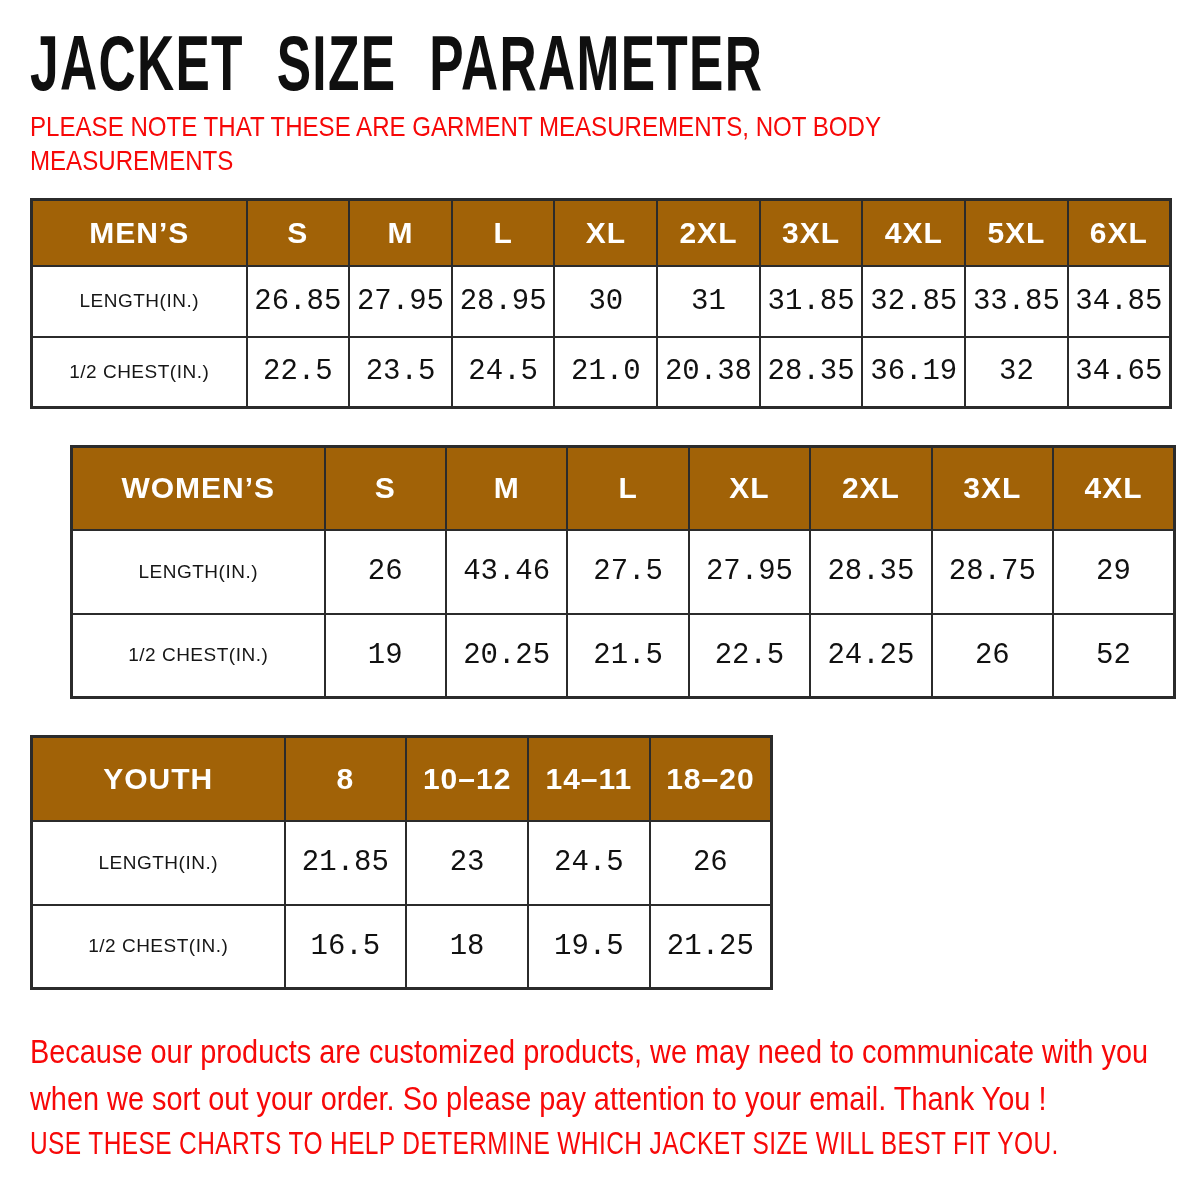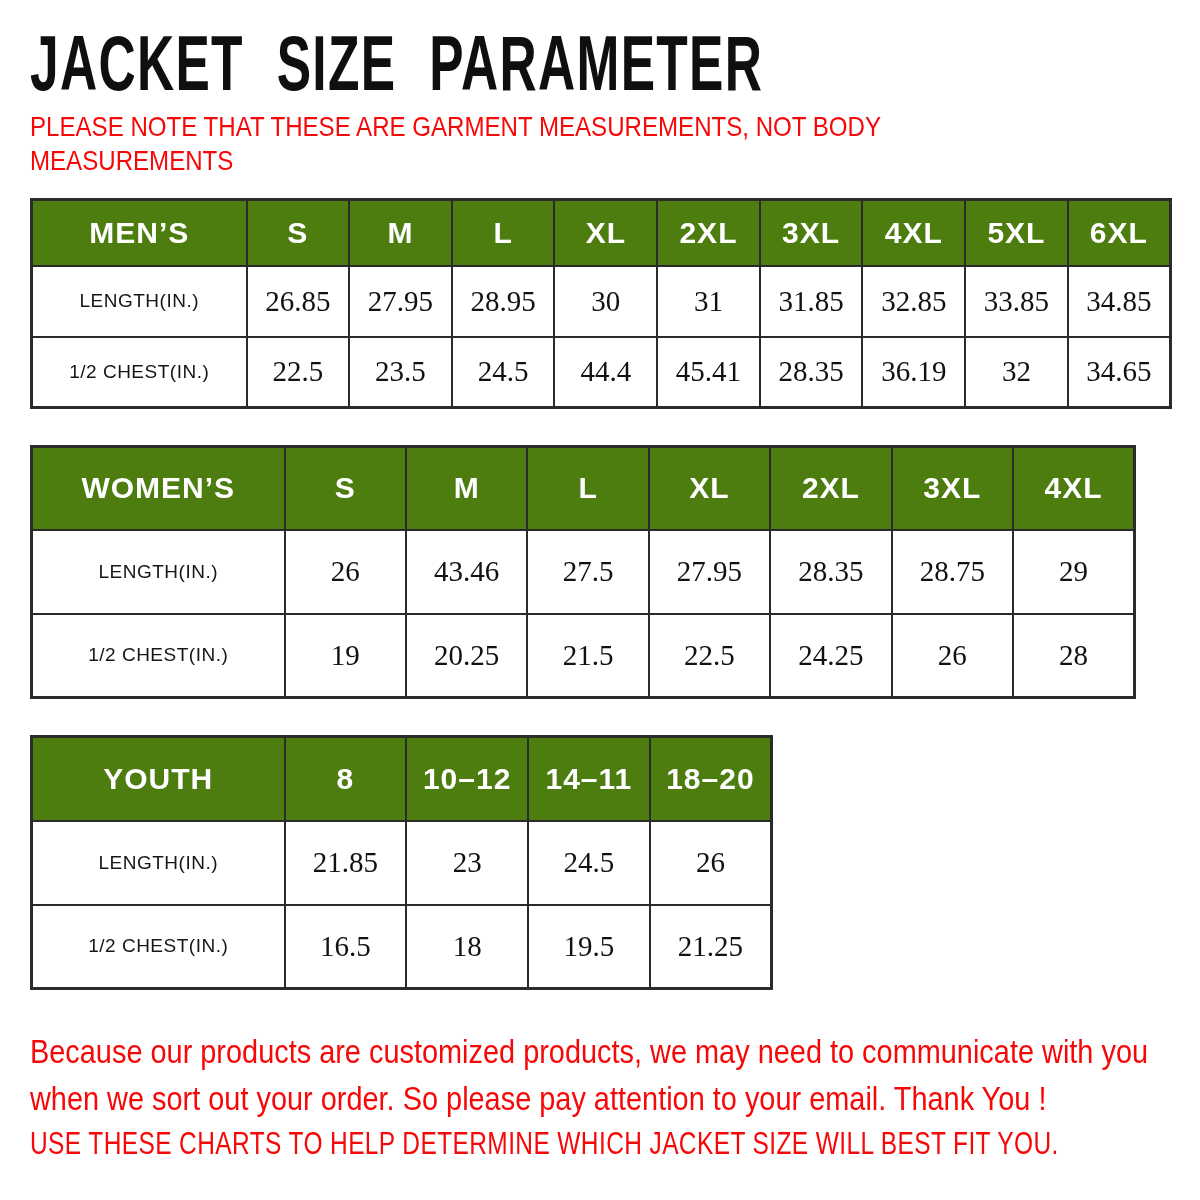--- a/index.html
+++ b/index.html
@@ -34,28 +34,28 @@
     border-collapse: collapse; table-layout: fixed;
     background: #fff;
     border: 3px solid #2b2b2b;
   }
   table.size-table th, table.size-table td {
     border: 2px solid #2b2b2b;
     text-align: center; vertical-align: middle;
     padding: 0; overflow: hidden;
   }
   tr.head-row th {
-    background: #4d7c0f; color: #ffffff;
+    background: #a16207; color: #ffffff;
     font-size: 30px; font-weight: 600; letter-spacing: 1px;
   }
   td.row-label { font-size: 19px; color: #161616; letter-spacing: 0.5px; }
-  td.val { font-size: 29px; color: #111111; font-family: Liberation Serif, serif; }
+  td.val { font-size: 29px; color: #111111; font-family: Liberation Mono, monospace; }
 
   #mens-table   { top: 198px; width: 1142px; }
-  #womens-table { top: 445px; width: 1106px; }
+  #womens-table { top: 445px; width: 1106px; margin-left: 40px; }
   #youth-table  { top: 735px; width: 743px;  }
 
   #mens-table tr.head-row  { height: 66px; }
   #mens-table tr.data-row  { height: 71px; }
   #womens-table tr.head-row { height: 83px; }
   #womens-table tr.data-row { height: 84px; }
   #youth-table tr.head-row  { height: 84px; }
   #youth-table tr.data-row  { height: 84px; }
 
   
@@ -114,22 +114,22 @@
       <td class="val">31.85</td>
       <td class="val">32.85</td>
       <td class="val">33.85</td>
       <td class="val">34.85</td>
     </tr>
     <tr class="data-row">
       <td class="row-label">1/2 CHEST(IN.)</td>
       <td class="val">22.5</td>
       <td class="val">23.5</td>
       <td class="val">24.5</td>
-      <td class="val">44.4</td>
-      <td class="val">45.41</td>
+      <td class="val">21.0</td>
+      <td class="val">20.38</td>
       <td class="val">28.35</td>
       <td class="val">36.19</td>
       <td class="val">32</td>
       <td class="val">34.65</td>
     </tr>
   </tbody>
     </table>
 
   <table class="size-table" id="womens-table">
     <colgroup>
@@ -158,21 +158,21 @@
       <td class="val">29</td>
     </tr>
     <tr class="data-row">
       <td class="row-label">1/2 CHEST(IN.)</td>
       <td class="val">19</td>
       <td class="val">20.25</td>
       <td class="val">21.5</td>
       <td class="val">22.5</td>
       <td class="val">24.25</td>
       <td class="val">26</td>
-      <td class="val">28</td>
+      <td class="val">52</td>
     </tr>
   </tbody>
     </table>
 
   <table class="size-table" id="youth-table">
     <colgroup>
       <col style="width:253px">
       <col span="4">
     </colgroup>
     <tbody>

